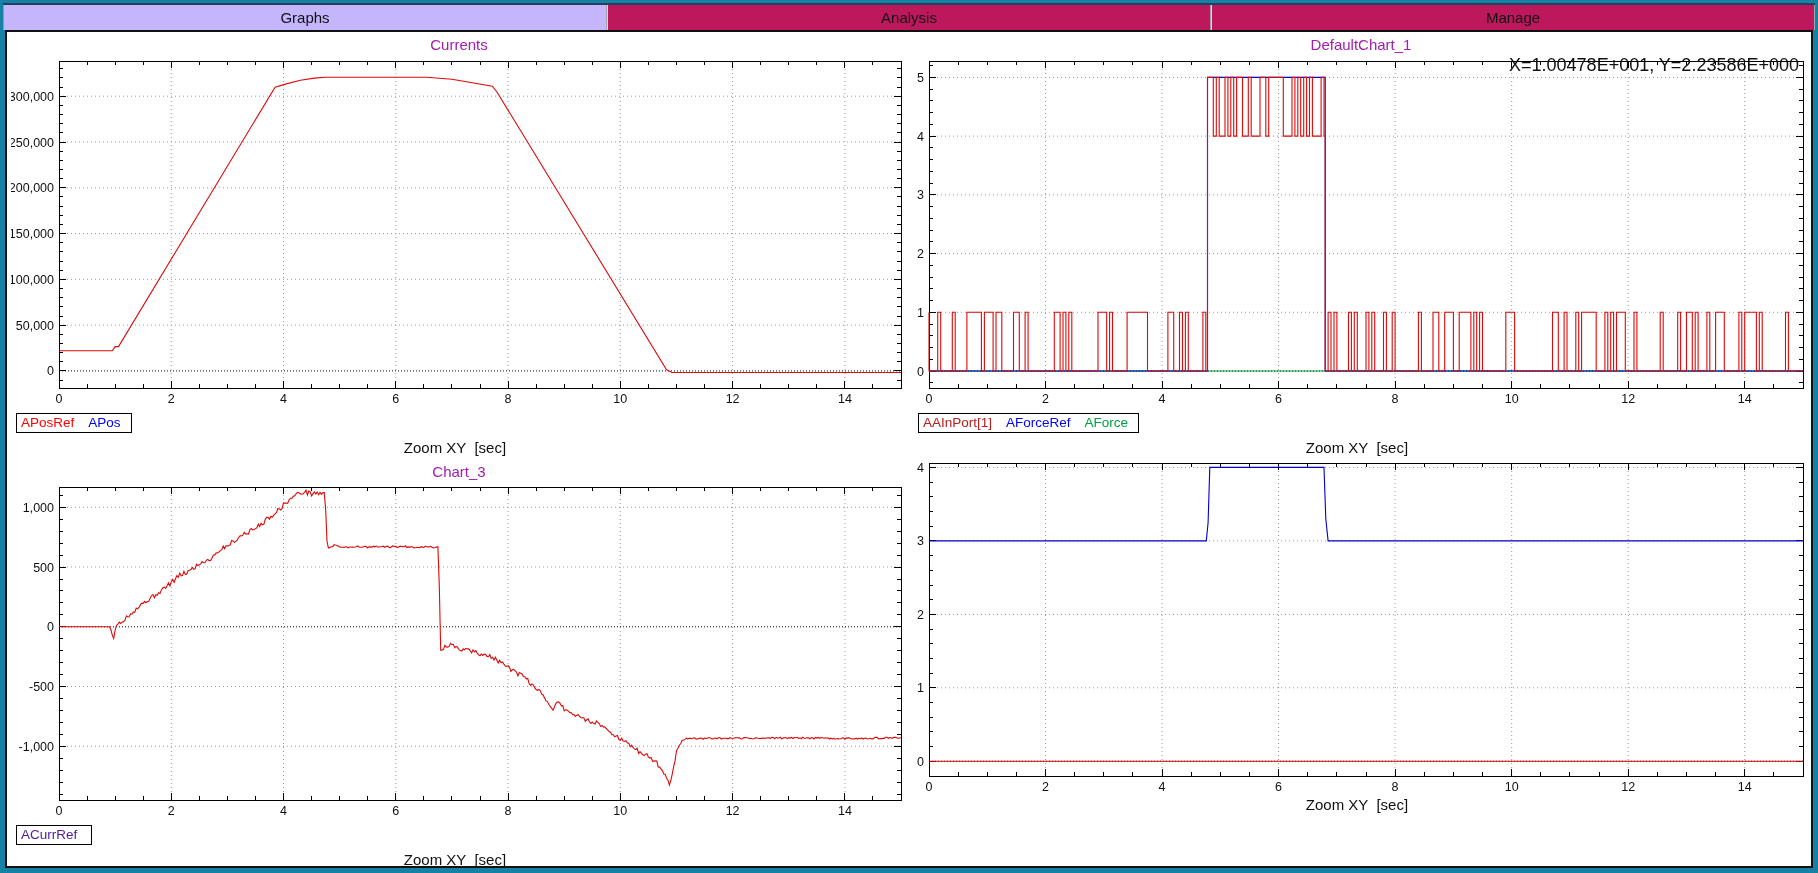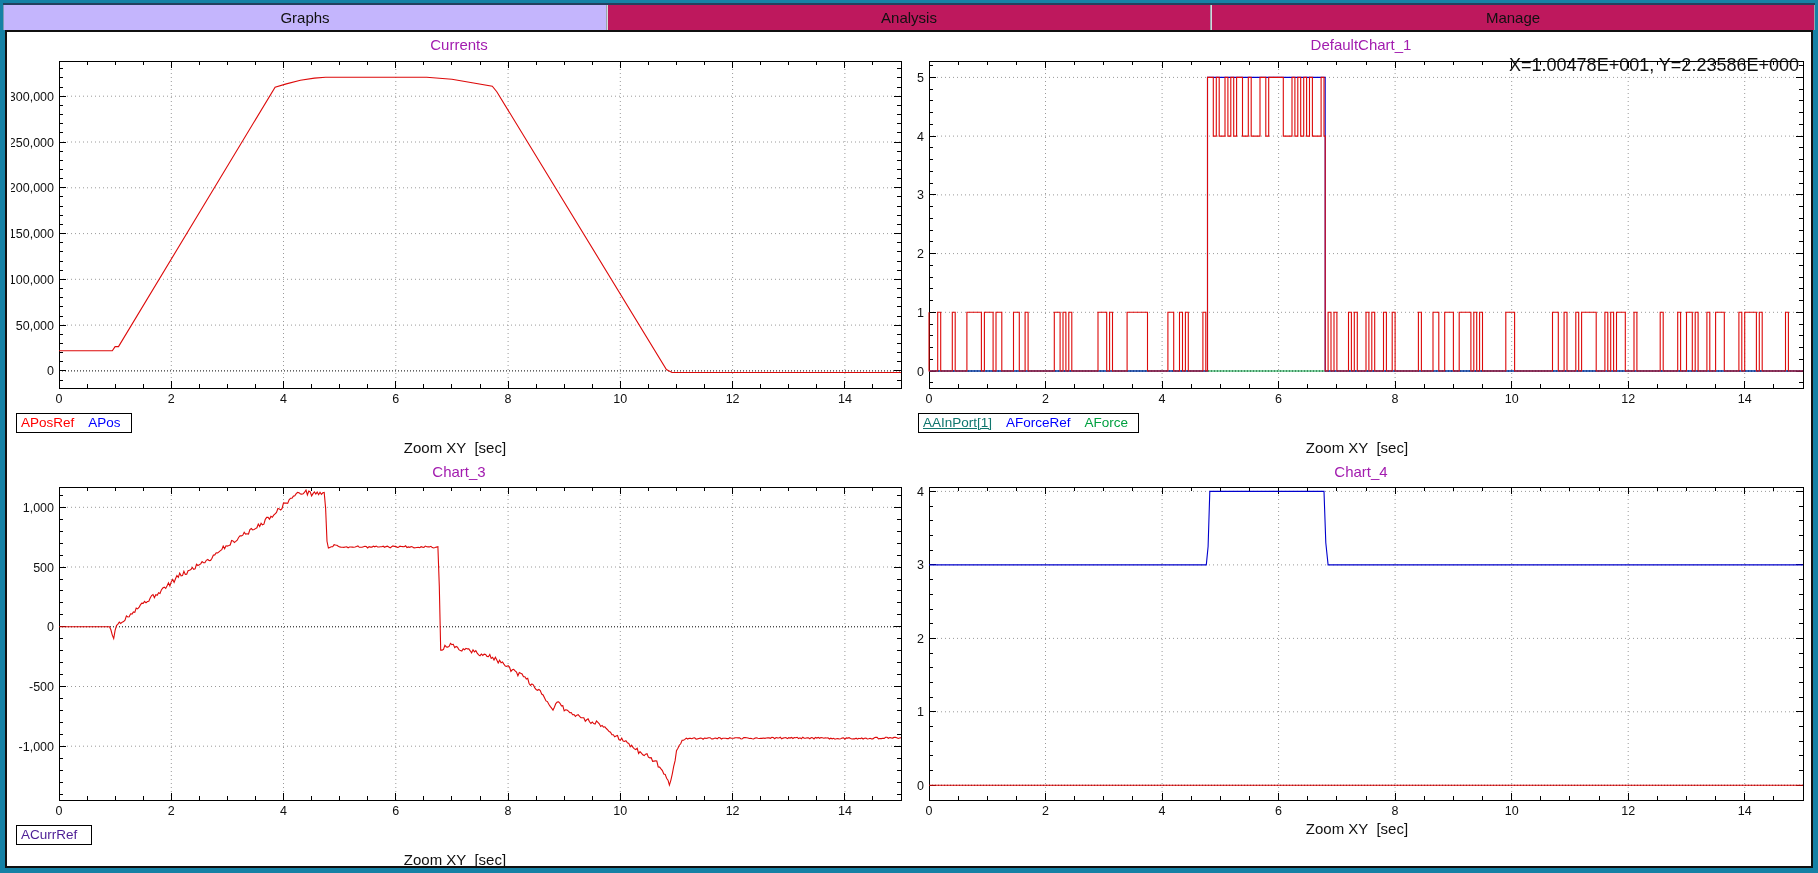--- a/index.html
+++ b/index.html
@@ -413,21 +413,21 @@
             <line x1="16" y1="19.4" x2="23" y2="19.4" stroke="#000000" shape-rendering="crispEdges"></line>
             <line x1="890" y1="19.4" x2="883" y2="19.4" stroke="#000000" shape-rendering="crispEdges"></line>
             <text x="11" y="23.9" text-anchor="end" class="tick">5</text>
             <line x1="16" y1="7.7" x2="20" y2="7.7" stroke="#000000" shape-rendering="crispEdges"></line>
             <line x1="890" y1="7.7" x2="886" y2="7.7" stroke="#000000" shape-rendering="crispEdges"></line>
             <path d="M16.0 313.0 L890.0 313.0" fill="none" stroke="#00a040" stroke-width="1.1"></path>
             <path d="M16.0 313.0 L294.5 313.0 L294.5 19.4 L412.2 19.4 L412.2 313.0 L890.0 313.0" fill="none" stroke="#0000cd" stroke-width="1.1"></path>
             <path d="M16.0 254.3 L16.0 254.3 L16.0 313.0 L24.7 313.0 L24.7 254.3 L27.7 254.3 L27.7 313.0 L39.3 313.0 L39.3 254.3 L42.2 254.3 L42.2 313.0 L53.9 313.0 L53.9 254.3 L68.4 254.3 L68.4 313.0 L71.4 313.0 L71.4 254.3 L80.1 254.3 L80.1 313.0 L83.0 313.0 L83.0 254.3 L88.8 254.3 L88.8 313.0 L100.5 313.0 L100.5 254.3 L106.3 254.3 L106.3 313.0 L112.1 313.0 L112.1 254.3 L115.1 254.3 L115.1 313.0 L141.3 313.0 L141.3 254.3 L147.1 254.3 L147.1 313.0 L150.0 313.0 L150.0 254.3 L152.9 254.3 L152.9 313.0 L155.8 313.0 L155.8 254.3 L158.8 254.3 L158.8 313.0 L185.0 313.0 L185.0 254.3 L193.7 254.3 L193.7 313.0 L196.6 313.0 L196.6 254.3 L199.5 254.3 L199.5 313.0 L214.1 313.0 L214.1 254.3 L234.5 254.3 L234.5 313.0 L254.9 313.0 L254.9 254.3 L260.7 254.3 L260.7 313.0 L266.5 313.0 L266.5 254.3 L269.5 254.3 L269.5 313.0 L272.4 313.0 L272.4 254.3 L275.3 254.3 L275.3 313.0 L289.9 313.0 L289.9 254.3 L292.8 254.3 L292.8 313.0 L294.5 313.0 L294.5 19.4 L300.3 19.4 L300.3 78.1 L303.3 78.1 L303.3 19.4 L306.2 19.4 L306.2 78.1 L312.0 78.1 L312.0 19.4 L314.9 19.4 L314.9 78.1 L317.8 78.1 L317.8 19.4 L320.7 19.4 L320.7 78.1 L323.6 78.1 L323.6 19.4 L329.5 19.4 L329.5 78.1 L335.3 78.1 L335.3 19.4 L338.2 19.4 L338.2 78.1 L347.0 78.1 L347.0 19.4 L352.8 19.4 L352.8 78.1 L355.7 78.1 L355.7 19.4 L370.3 19.4 L370.3 78.1 L379.0 78.1 L379.0 19.4 L381.9 19.4 L381.9 78.1 L384.8 78.1 L384.8 19.4 L387.7 19.4 L387.7 78.1 L390.7 78.1 L390.7 19.4 L393.6 19.4 L393.6 78.1 L396.5 78.1 L396.5 19.4 L399.4 19.4 L399.4 78.1 L408.1 78.1 L408.1 19.4 L411.0 19.4 L411.0 78.1 L412.2 78.1 L412.2 313.0 L415.1 313.0 L415.1 254.3 L418.0 254.3 L418.0 313.0 L421.0 313.0 L421.0 254.3 L423.9 254.3 L423.9 313.0 L435.5 313.0 L435.5 254.3 L438.4 254.3 L438.4 313.0 L441.3 313.0 L441.3 254.3 L444.3 254.3 L444.3 313.0 L453.0 313.0 L453.0 254.3 L455.9 254.3 L455.9 313.0 L458.8 313.0 L458.8 254.3 L461.7 254.3 L461.7 313.0 L470.5 313.0 L470.5 254.3 L473.4 254.3 L473.4 313.0 L479.2 313.0 L479.2 254.3 L482.1 254.3 L482.1 313.0 L505.4 313.0 L505.4 254.3 L508.4 254.3 L508.4 313.0 L520.0 313.0 L520.0 254.3 L525.8 254.3 L525.8 313.0 L531.7 313.0 L531.7 254.3 L540.4 254.3 L540.4 313.0 L546.2 313.0 L546.2 254.3 L557.9 254.3 L557.9 313.0 L560.8 313.0 L560.8 254.3 L563.7 254.3 L563.7 313.0 L566.6 313.0 L566.6 254.3 L569.5 254.3 L569.5 313.0 L592.8 313.0 L592.8 254.3 L601.6 254.3 L601.6 313.0 L639.5 313.0 L639.5 254.3 L645.3 254.3 L645.3 313.0 L651.1 313.0 L651.1 254.3 L654.0 254.3 L654.0 313.0 L662.8 313.0 L662.8 254.3 L665.7 254.3 L665.7 313.0 L668.6 313.0 L668.6 254.3 L683.2 254.3 L683.2 313.0 L691.9 313.0 L691.9 254.3 L694.8 254.3 L694.8 313.0 L697.7 313.0 L697.7 254.3 L700.6 254.3 L700.6 313.0 L703.5 313.0 L703.5 254.3 L712.3 254.3 L712.3 313.0 L721.0 313.0 L721.0 254.3 L723.9 254.3 L723.9 313.0 L747.2 313.0 L747.2 254.3 L750.2 254.3 L750.2 313.0 L764.7 313.0 L764.7 254.3 L767.6 254.3 L767.6 313.0 L773.5 313.0 L773.5 254.3 L779.3 254.3 L779.3 313.0 L782.2 313.0 L782.2 254.3 L785.1 254.3 L785.1 313.0 L793.9 313.0 L793.9 254.3 L796.8 254.3 L796.8 313.0 L802.6 313.0 L802.6 254.3 L811.3 254.3 L811.3 313.0 L825.9 313.0 L825.9 254.3 L828.8 254.3 L828.8 313.0 L831.7 313.0 L831.7 254.3 L843.4 254.3 L843.4 313.0 L846.3 313.0 L846.3 254.3 L849.2 254.3 L849.2 313.0 L872.5 313.0 L872.5 254.3 L875.4 254.3 L875.4 313.0 L890.0 313.0" fill="none" stroke="#dd0a0a" stroke-width="1.1"></path>
           </svg>
         <div class="legend-row">
-          <span class="legend-box"><span class="legend-item" style="color: #0f766e; text-decoration: underline;">AAInPort[1]</span><span class="legend-item" style="color: rgb(0, 0, 255);">AForceRef</span><span class="legend-item" style="color: rgb(0, 160, 64);">AForce</span></span>
+          <span class="legend-box"><span class="legend-item" style="color: #b91c1c;">AAInPort[1]</span><span class="legend-item" style="color: rgb(0, 0, 255);">AForceRef</span><span class="legend-item" style="color: rgb(0, 160, 64);">AForce</span></span>
         </div>
         <div class="zoom-row">
           <span class="zoom-label">Zoom XY  [sec]</span>
         </div>
       </div>
     </div>
 
     <div class="chart-row row2">
       <div class="panel">
         <div class="panel-header">
@@ -577,23 +577,20 @@
             <path d="M48.0 142.8 L49.4 142.8 L50.8 142.8 L52.2 142.8 L53.6 142.8 L55.0 142.8 L56.4 142.8 L57.8 142.8 L59.2 142.8 L60.6 142.8 L62.0 142.8 L63.4 142.8 L64.8 142.8 L66.2 142.8 L67.6 142.8 L69.0 142.8 L70.5 142.8 L71.9 142.8 L73.3 142.8 L74.7 142.8 L76.1 142.8 L77.5 142.8 L78.9 142.8 L80.3 142.8 L81.7 142.8 L83.1 142.8 L84.5 142.8 L85.9 142.8 L87.3 142.8 L88.7 142.8 L90.1 142.8 L91.5 142.8 L92.9 142.8 L94.3 142.8 L95.7 142.8 L97.1 142.8 L98.5 142.8 L99.9 145.8 L101.3 151.1 L102.7 154.6 L104.1 146.3 L105.5 141.5 L106.9 140.1 L108.3 138.1 L109.7 139.5 L111.2 138.2 L112.6 137.6 L114.0 136.1 L115.4 131.9 L116.8 133.0 L118.2 132.7 L119.6 129.8 L121.0 130.1 L122.4 127.9 L123.8 128.4 L125.2 124.0 L126.6 124.9 L128.0 123.4 L129.4 120.9 L130.8 119.1 L132.2 119.4 L133.6 117.3 L135.0 118.8 L136.4 117.5 L137.8 117.2 L139.2 114.1 L140.6 111.5 L142.0 110.5 L143.4 113.7 L144.8 110.7 L146.2 111.3 L147.6 108.8 L149.0 109.5 L150.4 105.9 L151.8 104.0 L153.3 103.2 L154.7 104.4 L156.1 101.8 L157.5 98.9 L158.9 101.9 L160.3 97.7 L161.7 95.5 L163.1 98.4 L164.5 94.7 L165.9 91.5 L167.3 93.4 L168.7 89.1 L170.1 91.8 L171.5 91.6 L172.9 87.3 L174.3 90.4 L175.7 90.2 L177.1 86.7 L178.5 86.3 L179.9 85.5 L181.3 83.4 L182.7 85.4 L184.1 84.8 L185.5 80.3 L186.9 81.5 L188.3 80.8 L189.7 79.9 L191.1 77.6 L192.5 78.7 L193.9 78.8 L195.3 76.3 L196.8 75.5 L198.2 76.7 L199.6 76.4 L201.0 74.2 L202.4 71.1 L203.8 70.9 L205.2 68.8 L206.6 69.0 L208.0 67.8 L209.4 66.6 L210.8 65.7 L212.2 62.0 L213.6 64.8 L215.0 61.8 L216.4 62.1 L217.8 61.6 L219.2 61.0 L220.6 56.5 L222.0 56.9 L223.4 58.5 L224.8 57.4 L226.2 56.2 L227.6 53.5 L229.0 51.9 L230.4 51.9 L231.8 51.2 L233.2 48.3 L234.6 50.1 L236.0 49.7 L237.5 50.0 L238.9 45.5 L240.3 44.5 L241.7 45.8 L243.1 45.5 L244.5 44.6 L245.9 43.8 L247.3 40.0 L248.7 42.5 L250.1 39.3 L251.5 40.9 L252.9 40.2 L254.3 35.3 L255.7 33.4 L257.1 33.4 L258.5 35.2 L259.9 32.4 L261.3 33.3 L262.7 31.2 L264.1 29.8 L265.5 28.4 L266.9 24.5 L268.3 24.9 L269.7 26.0 L271.1 24.4 L272.5 18.9 L273.9 19.1 L275.3 19.0 L276.7 19.4 L278.1 15.9 L279.6 14.2 L281.0 14.2 L282.4 12.1 L283.8 11.8 L285.2 9.6 L286.6 8.4 L288.0 8.7 L289.4 10.0 L290.8 10.1 L292.2 9.8 L293.6 8.2 L295.0 6.1 L296.4 11.0 L297.8 7.1 L299.2 7.9 L300.6 11.9 L302.0 9.6 L303.4 8.0 L304.8 10.1 L306.2 8.1 L307.6 10.7 L309.0 8.3 L310.4 10.4 L311.8 8.8 L313.2 8.5 L314.6 24.1 L316.0 57.3 L317.4 64.0 L318.8 63.4 L320.2 62.8 L321.7 62.8 L323.1 60.6 L324.5 61.0 L325.9 61.2 L327.3 62.3 L328.7 62.9 L330.1 63.3 L331.5 63.3 L332.9 63.4 L334.3 63.0 L335.7 62.8 L337.1 63.8 L338.5 63.0 L339.9 63.0 L341.3 63.1 L342.7 63.3 L344.1 63.0 L345.5 62.5 L346.9 61.9 L348.3 63.3 L349.7 63.3 L351.1 63.2 L352.5 62.7 L353.9 62.2 L355.3 62.5 L356.7 63.9 L358.1 62.7 L359.5 63.1 L360.9 63.1 L362.3 62.2 L363.8 62.8 L365.2 62.1 L366.6 63.0 L368.0 63.0 L369.4 62.8 L370.8 62.7 L372.2 62.2 L373.6 63.3 L375.0 62.6 L376.4 62.2 L377.8 63.0 L379.2 63.9 L380.6 62.8 L382.0 61.9 L383.4 62.4 L384.8 62.3 L386.2 63.4 L387.6 63.2 L389.0 62.1 L390.4 62.5 L391.8 62.6 L393.2 62.7 L394.6 61.8 L396.0 63.6 L397.4 62.9 L398.8 63.3 L400.2 62.5 L401.6 63.1 L403.0 63.9 L404.4 63.7 L405.8 63.5 L407.3 63.3 L408.7 63.7 L410.1 62.7 L411.5 63.1 L412.9 63.4 L414.3 62.1 L415.7 62.8 L417.1 62.9 L418.5 62.9 L419.9 62.3 L421.3 63.6 L422.7 64.0 L424.1 63.6 L425.5 63.1 L426.9 62.7 L428.3 102.0 L429.7 166.1 L431.1 166.1 L432.5 165.4 L433.9 161.4 L435.3 162.9 L436.7 163.1 L438.1 162.4 L439.5 159.3 L440.9 160.6 L442.3 160.3 L443.7 163.6 L445.1 162.5 L446.5 163.2 L447.9 165.7 L449.4 166.6 L450.8 167.0 L452.2 164.8 L453.6 165.7 L455.0 164.3 L456.4 164.9 L457.8 164.9 L459.2 166.8 L460.6 168.8 L462.0 165.8 L463.4 167.9 L464.8 166.7 L466.2 169.1 L467.6 170.9 L469.0 171.7 L470.4 170.0 L471.8 171.5 L473.2 170.1 L474.6 170.4 L476.0 172.4 L477.4 172.7 L478.8 170.5 L480.2 174.4 L481.6 173.3 L483.0 176.1 L484.4 173.2 L485.8 175.9 L487.2 179.0 L488.6 176.2 L490.1 178.7 L491.5 177.9 L492.9 180.1 L494.3 182.1 L495.7 182.4 L497.1 181.6 L498.5 183.1 L499.9 187.4 L501.3 185.8 L502.7 185.3 L504.1 186.9 L505.5 188.1 L506.9 191.7 L508.3 188.5 L509.7 189.3 L511.1 189.9 L512.5 192.8 L513.9 192.8 L515.3 195.0 L516.7 194.3 L518.1 199.5 L519.5 201.4 L520.9 199.9 L522.3 200.8 L523.7 203.6 L525.1 205.6 L526.5 206.3 L527.9 205.5 L529.3 206.5 L530.7 210.1 L532.1 210.9 L533.6 213.9 L535.0 216.9 L536.4 217.6 L537.8 220.2 L539.2 222.4 L540.6 224.1 L542.0 226.1 L543.4 223.3 L544.8 219.5 L546.2 218.1 L547.6 217.8 L549.0 219.3 L550.4 221.8 L551.8 221.6 L553.2 226.8 L554.6 225.9 L556.0 226.0 L557.4 227.2 L558.8 228.7 L560.2 228.5 L561.6 230.7 L563.0 230.5 L564.4 232.4 L565.8 231.2 L567.2 230.7 L568.6 232.4 L570.0 233.7 L571.4 233.8 L572.8 233.8 L574.3 237.2 L575.7 235.8 L577.1 234.9 L578.5 237.8 L579.9 239.4 L581.3 238.0 L582.7 239.6 L584.1 240.0 L585.5 237.0 L586.9 238.4 L588.3 239.8 L589.7 242.4 L591.1 241.4 L592.5 243.1 L593.9 242.8 L595.3 244.5 L596.7 245.8 L598.1 247.6 L599.5 248.2 L600.9 250.8 L602.3 250.7 L603.7 252.7 L605.1 252.1 L606.5 251.5 L607.9 255.5 L609.3 256.2 L610.7 254.1 L612.1 257.1 L613.5 257.4 L614.9 256.7 L616.4 258.8 L617.8 259.4 L619.2 262.8 L620.6 261.2 L622.0 263.4 L623.4 264.9 L624.8 265.5 L626.2 264.3 L627.6 269.5 L629.0 267.6 L630.4 269.1 L631.8 270.8 L633.2 271.6 L634.6 270.2 L636.0 269.7 L637.4 273.1 L638.8 273.9 L640.2 273.6 L641.6 277.3 L643.0 277.1 L644.4 276.9 L645.8 277.0 L647.2 282.9 L648.6 283.1 L650.0 284.9 L651.4 286.6 L652.8 290.0 L654.2 290.4 L655.6 294.3 L657.0 296.2 L658.4 301.1 L659.9 296.1 L661.3 289.8 L662.7 282.4 L664.1 276.7 L665.5 266.6 L666.9 264.3 L668.3 261.2 L669.7 259.8 L671.1 256.3 L672.5 256.3 L673.9 255.4 L675.3 254.1 L676.7 255.0 L678.1 254.3 L679.5 254.4 L680.9 254.7 L682.3 254.0 L683.7 253.8 L685.1 255.2 L686.5 254.9 L687.9 254.5 L689.3 254.1 L690.7 254.3 L692.1 255.2 L693.5 254.0 L694.9 254.4 L696.3 254.1 L697.7 253.7 L699.1 253.7 L700.6 255.0 L702.0 254.9 L703.4 254.3 L704.8 254.1 L706.2 254.8 L707.6 253.6 L709.0 253.8 L710.4 255.0 L711.8 254.2 L713.2 254.3 L714.6 254.3 L716.0 254.6 L717.4 254.6 L718.8 253.7 L720.2 254.2 L721.6 254.3 L723.0 254.1 L724.4 253.8 L725.8 253.8 L727.2 253.9 L728.6 253.9 L730.0 255.0 L731.4 254.7 L732.8 253.6 L734.2 253.5 L735.6 253.7 L737.0 254.0 L738.4 254.5 L739.8 254.2 L741.2 254.8 L742.6 255.0 L744.1 254.1 L745.5 253.8 L746.9 254.3 L748.3 254.5 L749.7 254.3 L751.1 254.4 L752.5 254.0 L753.9 254.4 L755.3 254.0 L756.7 253.7 L758.1 253.9 L759.5 254.3 L760.9 253.4 L762.3 253.5 L763.7 254.7 L765.1 253.5 L766.5 253.9 L767.9 254.0 L769.3 253.3 L770.7 254.8 L772.1 254.1 L773.5 253.7 L774.9 253.6 L776.3 254.6 L777.7 253.7 L779.1 254.1 L780.5 253.4 L781.9 254.5 L783.3 253.5 L784.8 253.8 L786.2 253.3 L787.6 254.6 L789.0 253.8 L790.4 254.7 L791.8 253.2 L793.2 254.3 L794.6 254.3 L796.0 253.8 L797.4 253.9 L798.8 254.8 L800.2 253.5 L801.6 253.8 L803.0 254.9 L804.4 253.4 L805.8 254.1 L807.2 253.4 L808.6 254.3 L810.0 253.5 L811.4 253.7 L812.8 254.2 L814.2 253.9 L815.6 254.0 L817.0 253.9 L818.4 255.0 L819.8 254.2 L821.2 254.8 L822.6 254.3 L824.0 255.2 L825.4 254.8 L826.9 254.6 L828.3 255.0 L829.7 254.7 L831.1 254.1 L832.5 253.8 L833.9 255.2 L835.3 253.9 L836.7 254.1 L838.1 253.7 L839.5 254.4 L840.9 255.0 L842.3 254.7 L843.7 254.9 L845.1 254.2 L846.5 255.1 L847.9 254.3 L849.3 254.7 L850.7 254.0 L852.1 255.0 L853.5 254.2 L854.9 254.1 L856.3 255.0 L857.7 254.8 L859.1 254.3 L860.5 254.9 L861.9 254.9 L863.3 253.8 L864.7 253.3 L866.1 253.4 L867.5 254.8 L868.9 254.5 L870.4 254.6 L871.8 254.3 L873.2 254.4 L874.6 253.3 L876.0 253.2 L877.4 254.3 L878.8 253.5 L880.2 253.9 L881.6 254.1 L883.0 253.4 L884.4 253.4 L885.8 253.8 L887.2 254.5 L888.6 254.0 L890.0 253.8" fill="none" stroke="#dd0a0a" stroke-width="1.1"></path>
           </svg>
         <div class="legend-row">
           <span class="legend-box"><span class="legend-item" style="color: #4c1d95;">ACurrRef</span></span>
         </div>
         <div class="zoom-row">
           <span class="zoom-label">Zoom XY  [sec]</span>
         </div>
       </div>
       <div class="panel">
-        <div class="panel-header">
-          <span class="chart-title">Chart_4</span>
-        </div>
         <svg class="plot" width="898" height="336">
             <line x1="132.5" y1="3" x2="132.5" y2="316" stroke="#9a9a9a" stroke-dasharray="1 3"></line>
             <line x1="249.1" y1="3" x2="249.1" y2="316" stroke="#9a9a9a" stroke-dasharray="1 3"></line>
             <line x1="365.6" y1="3" x2="365.6" y2="316" stroke="#9a9a9a" stroke-dasharray="1 3"></line>
             <line x1="482.1" y1="3" x2="482.1" y2="316" stroke="#9a9a9a" stroke-dasharray="1 3"></line>
             <line x1="598.7" y1="3" x2="598.7" y2="316" stroke="#9a9a9a" stroke-dasharray="1 3"></line>
             <line x1="715.2" y1="3" x2="715.2" y2="316" stroke="#9a9a9a" stroke-dasharray="1 3"></line>
             <line x1="831.7" y1="3" x2="831.7" y2="316" stroke="#9a9a9a" stroke-dasharray="1 3"></line>
             <line x1="16" y1="227.8" x2="890" y2="227.8" stroke="#9a9a9a" stroke-dasharray="1 3"></line>
             <line x1="16" y1="154.4" x2="890" y2="154.4" stroke="#9a9a9a" stroke-dasharray="1 3"></line>

